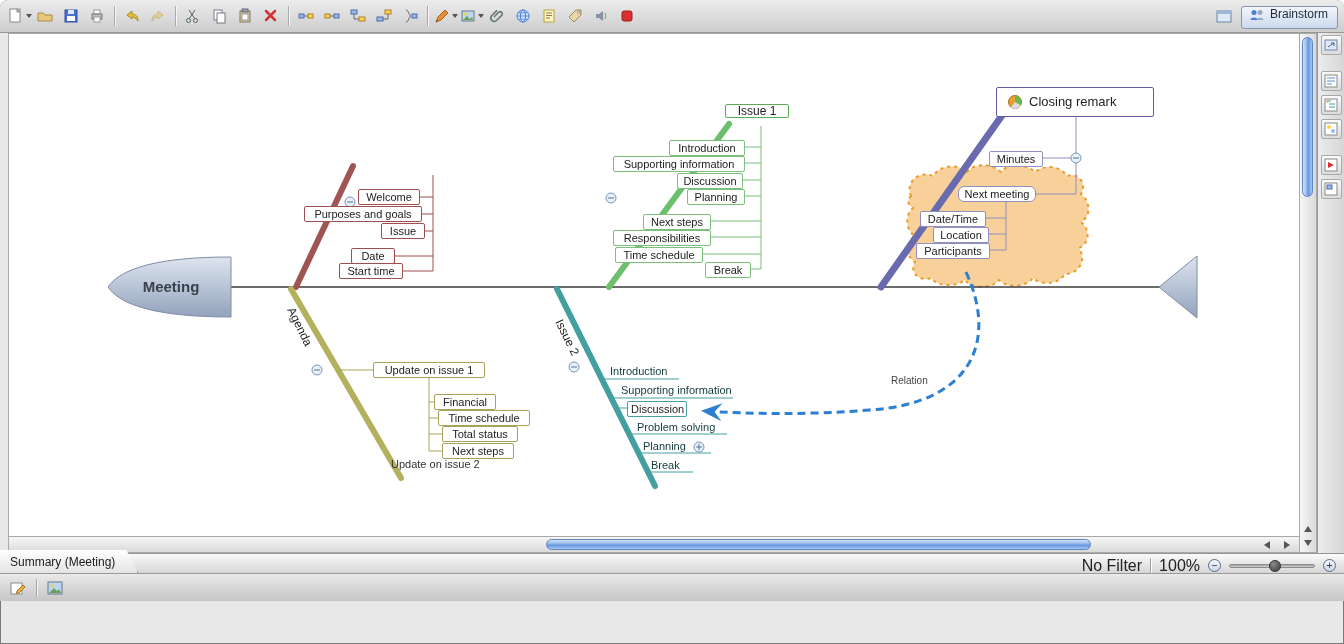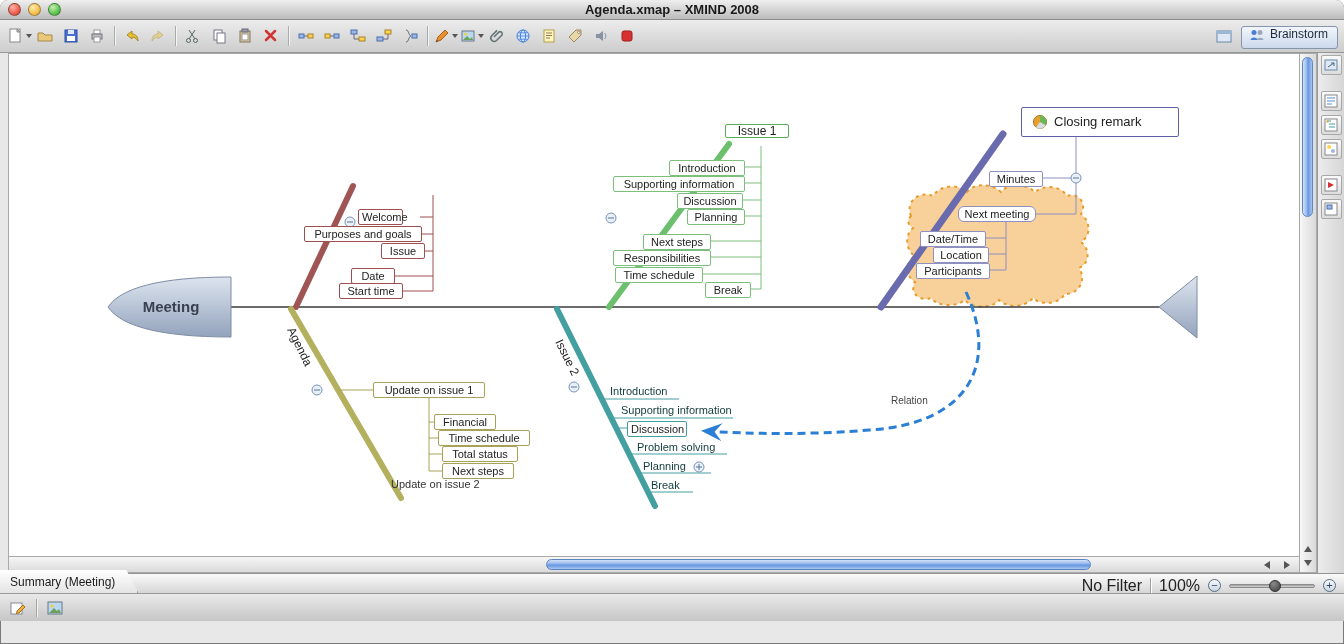--- a/index.html
+++ b/index.html
@@ -119,28 +119,20 @@
   .bottombar { height:28px; background:linear-gradient(#e9e9e9,#c6c6c6); border-top:1px solid #9a9a9a;
                display:flex; align-items:center; padding-left:6px; gap:6px; }
   .bsep { width:1px; height:18px; background:#a5a5a5; box-shadow:1px 0 0 #f2f2f2; }
   .bbtn { width:24px; height:22px; border:none; background:transparent; display:flex; align-items:center; justify-content:center; padding:0; }
 </style>
 </head>
 <body>
 
 <div class="app">
 
-  <div class="titlebar">
-    <div class="lights">
-      <button class="light l-red"></button>
-      <button class="light l-yellow"></button>
-      <button class="light l-green"></button>
-    </div>
-    <div class="title">Agenda.xmap – XMIND 2008</div>
-  </div>
 
   <div class="toolbar">
     <button class="tbtn">
       <svg width="18" height="18">
           <rect x="3" y="2" width="10" height="13" fill="#fff" stroke="#888"></rect>
           <path d="M10 2 L13 5 L10 5 Z" fill="#cfcfcf" stroke="#888"></path>
         </svg>
         <span class="caret"></span>
     </button>
     <button class="tbtn">
@@ -383,37 +375,37 @@
               </g>
             <g>
                 <circle cx="690" cy="413" r="5" fill="#e8f0f8" stroke="#7a94b8"></circle>
                 <path d="M687 413 H693 M690 410 V416" stroke="#54749a" fill="none"></path>
               </g>
           </g>
         </svg>
 
         <div class="root-label">Meeting</div>
 
-        <div class="tp b-open" style="left:349px;top:155px;width:45px;">Welcome</div>
+        <div class="tp b-open" style="left:349px;top:155px;width:62px;">Welcome</div>
         <div class="tp b-open" style="left:295px;top:172px;width:118px;">Purposes and goals</div>
         <div class="tp b-open" style="left:372px;top:189px;width:44px;">Issue</div>
         <div class="tp b-open" style="left:342px;top:214px;width:44px;">Date</div>
         <div class="tp b-open" style="left:330px;top:229px;width:64px;">Start time</div>
 
         <div class="tp b-i1 mid-topic" style="left:716px;top:70px;width:64px;border-color:#5aab5a;">Issue 1</div>
         <div class="tp b-i1" style="left:660px;top:106px;width:76px;">Introduction</div>
         <div class="tp b-i1" style="left:604px;top:122px;width:132px;">Supporting information</div>
         <div class="tp b-i1" style="left:668px;top:139px;width:66px;">Discussion</div>
         <div class="tp b-i1" style="left:678px;top:155px;width:58px;">Planning</div>
         <div class="tp b-i1" style="left:634px;top:180px;width:68px;">Next steps</div>
         <div class="tp b-i1" style="left:604px;top:196px;width:98px;">Responsibilities</div>
         <div class="tp b-i1" style="left:606px;top:213px;width:88px;">Time schedule</div>
         <div class="tp b-i1" style="left:696px;top:228px;width:46px;">Break</div>
 
-        <div class="tp b-close main-topic" style="left:987px;top:53px;width:158px;border-color:#5f5fa8;margin-left:25px;">
+        <div class="tp b-close main-topic" style="left:987px;top:53px;width:158px;border-color:#5f5fa8;">
           <svg width="16" height="16">
               <circle cx="8" cy="8" r="6.5" fill="#e8a030" stroke="#a87018"></circle>
               <path d="M8 8 L8 1.5 A6.5 6.5 0 0 1 13.6 11.2 Z" fill="#68b858"></path>
               <path d="M8 8 L13.6 11.2 A6.5 6.5 0 0 1 4 13.6 Z" fill="#d8dee8"></path>
             </svg>
           <span>Closing remark</span>
         </div>
         <div class="tp b-close" style="left:980px;top:117px;width:54px;">Minutes</div>
         <div class="tp b-close" style="left:949px;top:152px;width:78px;border-radius:6px;">Next meeting</div>
         <div class="tp b-close" style="left:911px;top:177px;width:66px;">Date/Time</div>

